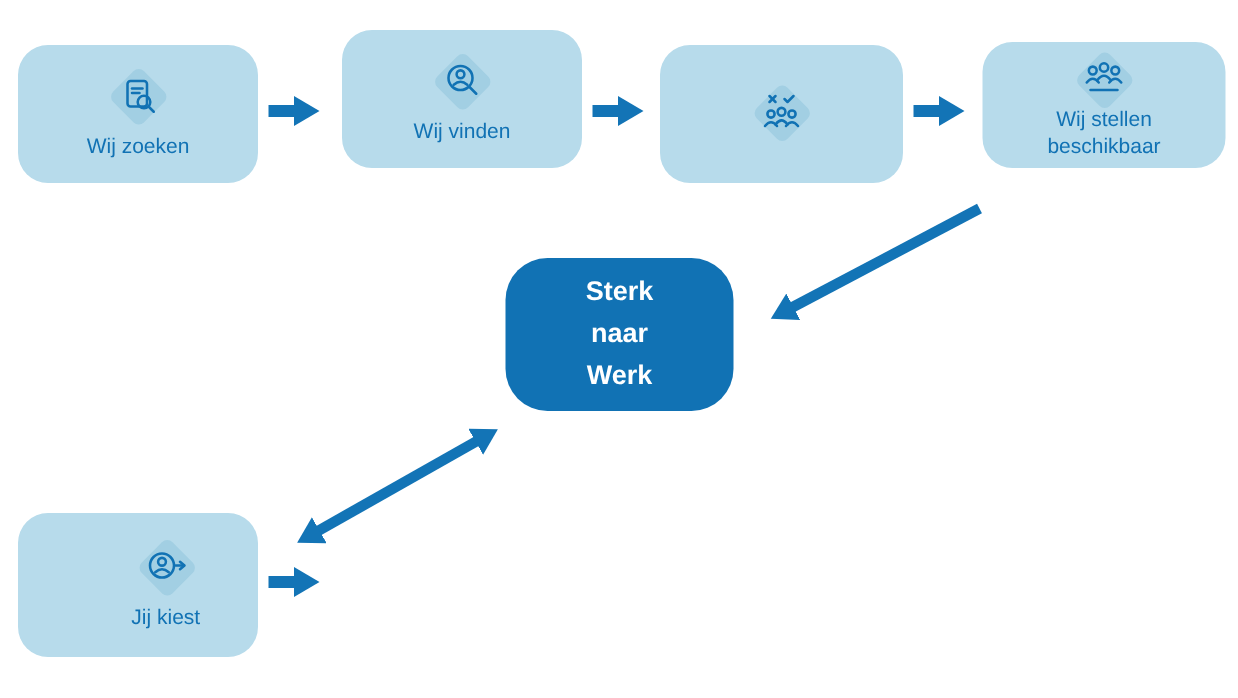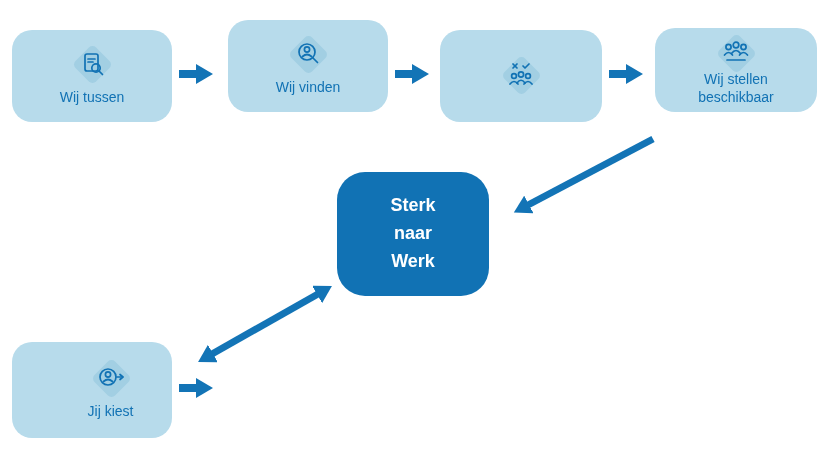--- a/index.html
+++ b/index.html
@@ -62,21 +62,21 @@
     inset:0;
     fill:none;
     stroke:currentColor;
     stroke-width:1.7;
     stroke-linecap:round;
     stroke-linejoin:round;
   }
   .center-box{
     position:absolute;
     left:337px; top:172px;
-    width:152px; height:124px;
+    width:152px; height:102px;
     background:var(--blue);
     border-radius:28px;
     display:flex;
     align-items:center;
     justify-content:center;
   }
   .center-text{
     color:#ffffff;
     font-size:18px;
     font-weight:700;
@@ -114,21 +114,21 @@
     <div class="icon-wrap">
       <span class="diamond"></span>
       <svg class="icon-svg" viewBox="0 0 44 40">
         <rect x="15" y="9" width="13" height="17" rx="2"></rect>
         <line x1="18" y1="14" x2="25" y2="14"></line>
         <line x1="18" y1="17" x2="23" y2="17"></line>
         <circle cx="26" cy="23" r="4.2"></circle>
         <line x1="29" y1="26" x2="32.5" y2="29.5"></line>
       </svg>
     </div>
-    <div class="step-label">Wij tussen</div>
+    <div class="step-label">Wij zoeken</div>
   </div>
 
   <div class="step-box b2">
     <div class="icon-wrap">
       <span class="diamond"></span>
       <svg class="icon-svg" viewBox="0 0 44 40">
         <circle cx="21" cy="17" r="8"></circle>
         <circle cx="21" cy="14.5" r="2.6"></circle>
         <path d="M16.5,21.5 Q21,17.5 25.5,21.5"></path>
         <line x1="27" y1="23" x2="31.5" y2="27.5"></line>

